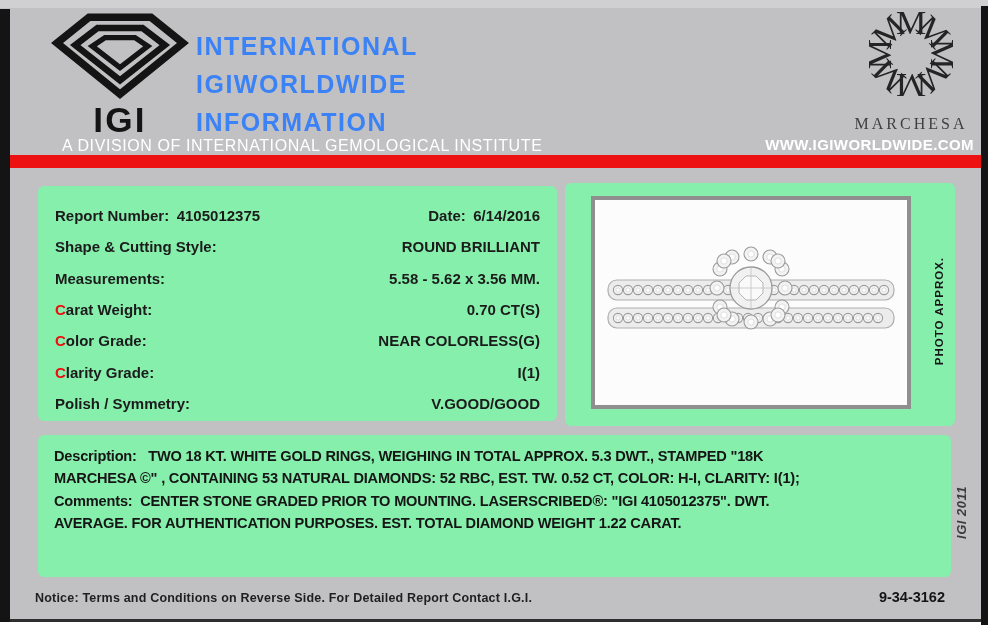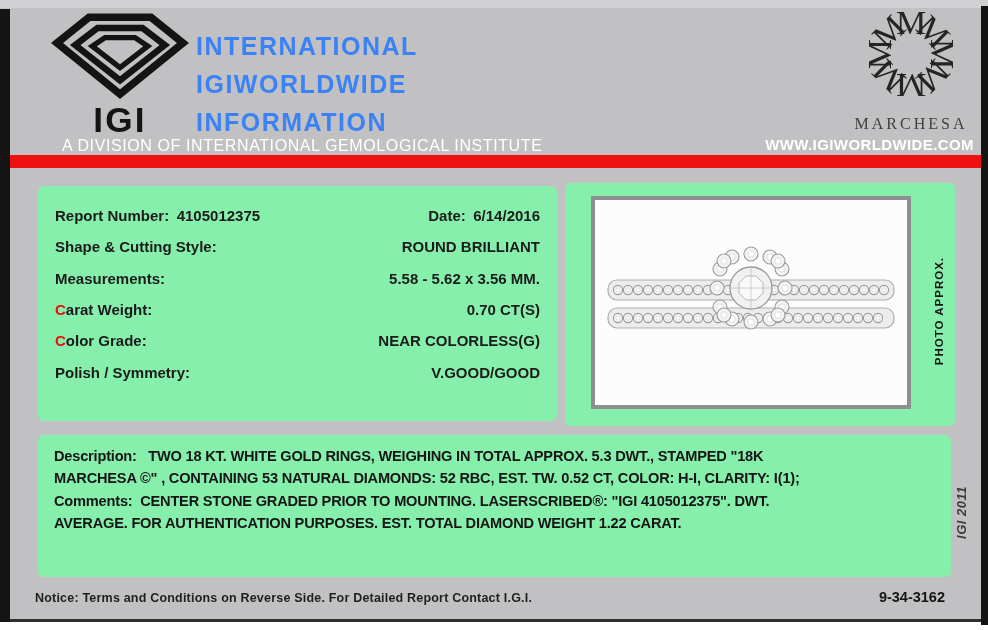--- a/index.html
+++ b/index.html
@@ -140,20 +140,21 @@
   <div class="card data-card">
     <div class="fields-box" id="report-fields">
       <div class="field-row">
         <span class="row-left"><span>Report Number:</span><span> </span><span>4105012375</span></span>
         <span class="row-left"><span>Date:</span><span> </span><span>6/14/2016</span></span>
       </div>
     <div class="field-row"><span class="field-label">Shape &amp; Cutting Style:</span><span class="field-value">ROUND BRILLIANT</span></div>
         <div class="field-row"><span class="field-label">Measurements:</span><span class="field-value">5.58 - 5.62 x 3.56 MM.</span></div>
         <div class="field-row"><span class="field-label"><span class="red-initial">C</span>arat Weight:</span><span class="field-value">0.70 CT(S)</span></div>
         <div class="field-row"><span class="field-label"><span class="red-initial">C</span>olor Grade:</span><span class="field-value">NEAR COLORLESS(G)</span></div>
+        <div class="field-row"><span class="field-label"><span class="red-initial">C</span>larity Grade:</span><span class="field-value">I(1)</span></div>
         <div class="field-row"><span class="field-label">Polish / Symmetry:</span><span class="field-value">V.GOOD/GOOD</span></div>
       </div>
   </div>
 
   <div class="card photo-card">
     <div class="photo-frame">
       <svg id="ring-svg" viewBox="0 0 310 205">
         <rect x="0" y="0" width="310" height="205" fill="#fcfcfc"></rect>
         <rect x="12" y="80" width="286" height="20" rx="9" fill="#ececec" stroke="#aeaeae" stroke-width="1.2"></rect>
         <rect x="12" y="108" width="286" height="20" rx="9" fill="#ececec" stroke="#aeaeae" stroke-width="1.2"></rect>

